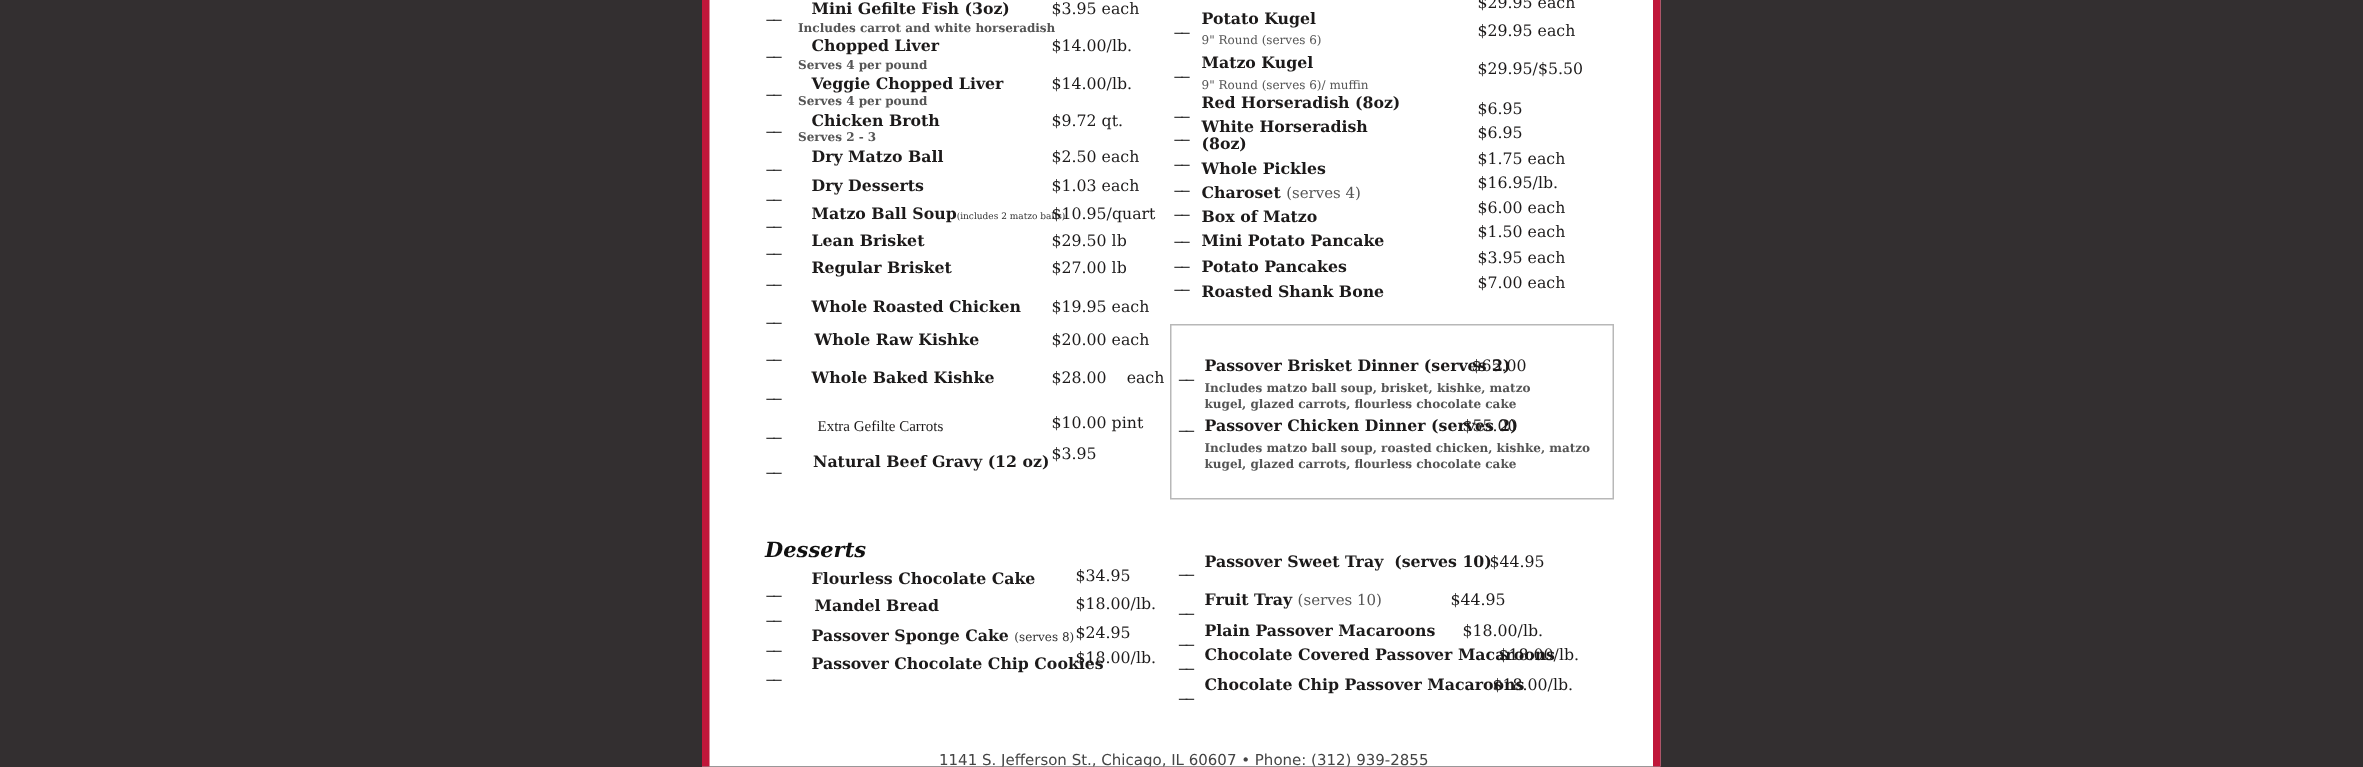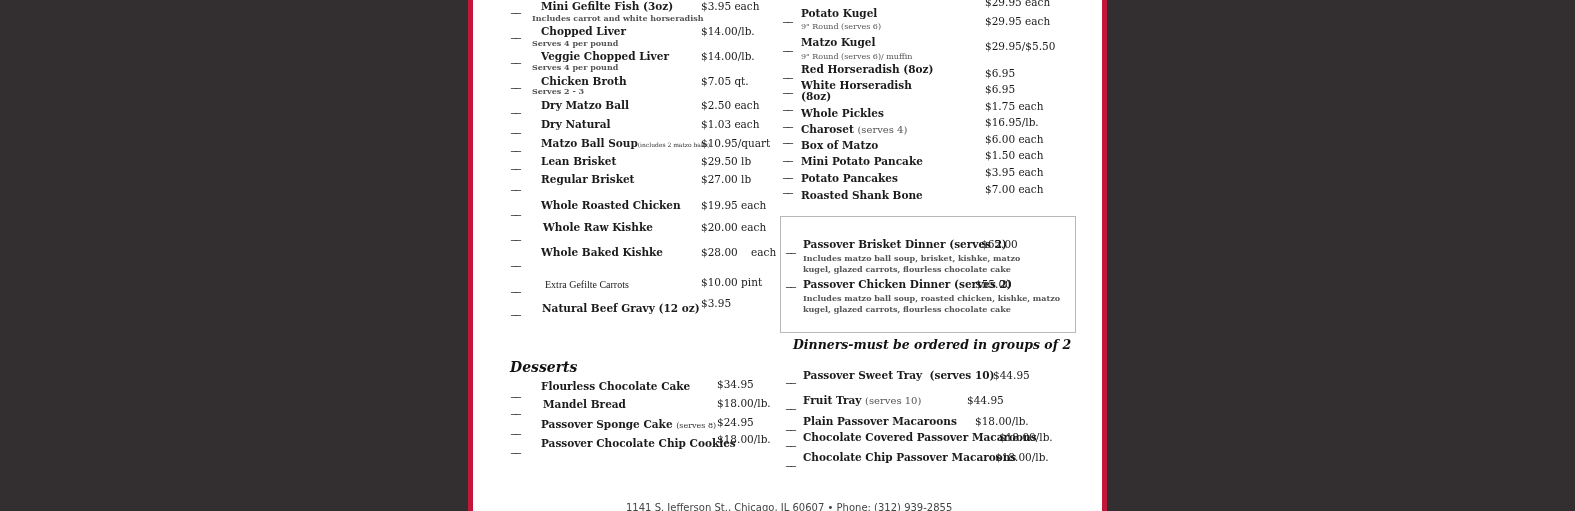--- a/index.html
+++ b/index.html
@@ -47,28 +47,28 @@
   <span class="price" style="left:228px;top:25px">$14.00/lb.</span>
 
   <span class="dash" style="left:38px;top:51px">__</span>
   <span class="name" style="left:68px;top:50px">Veggie Chopped Liver</span>
   <span class="sub" style="left:59px;top:62px">Serves 4 per pound</span>
   <span class="price" style="left:228px;top:50px">$14.00/lb.</span>
 
   <span class="dash" style="left:38px;top:76px">__</span>
   <span class="name" style="left:68px;top:75px">Chicken Broth</span>
   <span class="sub" style="left:59px;top:86px">Serves 2 - 3</span>
-  <span class="price" style="left:228px;top:75px">$7.05 qt.</span>
+  <span class="price" style="left:228px;top:75px">$9.72 qt.</span>
 
   <span class="dash" style="left:38px;top:101px">__</span>
   <span class="name" style="left:68px;top:99px">Dry Matzo Ball</span>
   <span class="price" style="left:228px;top:99px">$2.50 each</span>
 
   <span class="dash" style="left:38px;top:121px">__</span>
-  <span class="name" style="left:68px;top:118px">Dry Natural</span>
+  <span class="name" style="left:68px;top:118px">Dry Desserts</span>
   <span class="price" style="left:228px;top:118px">$1.03 each</span>
 
   <span class="dash" style="left:38px;top:139px">__</span>
   <span class="name" style="left:68px;top:137px"><span>Matzo Ball Soup</span><span class="inline-note">(includes 2 matzo balls)</span></span>
   <span class="price" style="left:228px;top:137px">$10.95/quart</span>
 
   <span class="dash" style="left:38px;top:157px">__</span>
   <span class="name" style="left:68px;top:155px">Lean Brisket</span>
   <span class="price" style="left:228px;top:155px">$29.50 lb</span>
 
@@ -160,21 +160,20 @@
   <span class="name" style="left:330px;top:238px">Passover Brisket Dinner (serves 2)</span>
   <span class="price" style="left:508px;top:238px">$65.00</span>
   <span class="sub" style="left:330px;top:253px">Includes matzo ball soup, brisket, kishke, matzo</span>
   <span class="sub" style="left:330px;top:264px">kugel, glazed carrots,  flourless chocolate cake</span>
   <span class="dash" style="left:313px;top:275px">__</span>
   <span class="name" style="left:330px;top:278px">Passover Chicken Dinner (serves 2)</span>
   <span class="price" style="left:502px;top:278px">$55.00</span>
   <span class="sub" style="left:330px;top:293px">Includes matzo ball soup, roasted chicken, kishke, matzo</span>
   <span class="sub" style="left:330px;top:304px">kugel, glazed carrots,  flourless chocolate cake</span>
 
-  <span class="notice" style="left:320px;top:337px">Dinners-must be ordered in groups of 2</span>
 
   <span class="dash" style="left:313px;top:371px">__</span>
   <span class="name" style="left:330px;top:369px;white-space:pre">Passover Sweet Tray  (serves 10)</span>
   <span class="price" style="left:520px;top:369px">$44.95</span>
   <span class="dash" style="left:313px;top:397px">__</span>
   <span class="name" style="left:330px;top:394px"><span>Fruit Tray</span> <span class="light">(serves 10)</span></span>
   <span class="price" style="left:494px;top:394px">$44.95</span>
   <span class="dash" style="left:313px;top:418px">__</span>
   <span class="name" style="left:330px;top:415px">Plain Passover Macaroons</span>
   <span class="price" style="left:502px;top:415px">$18.00/lb.</span>

